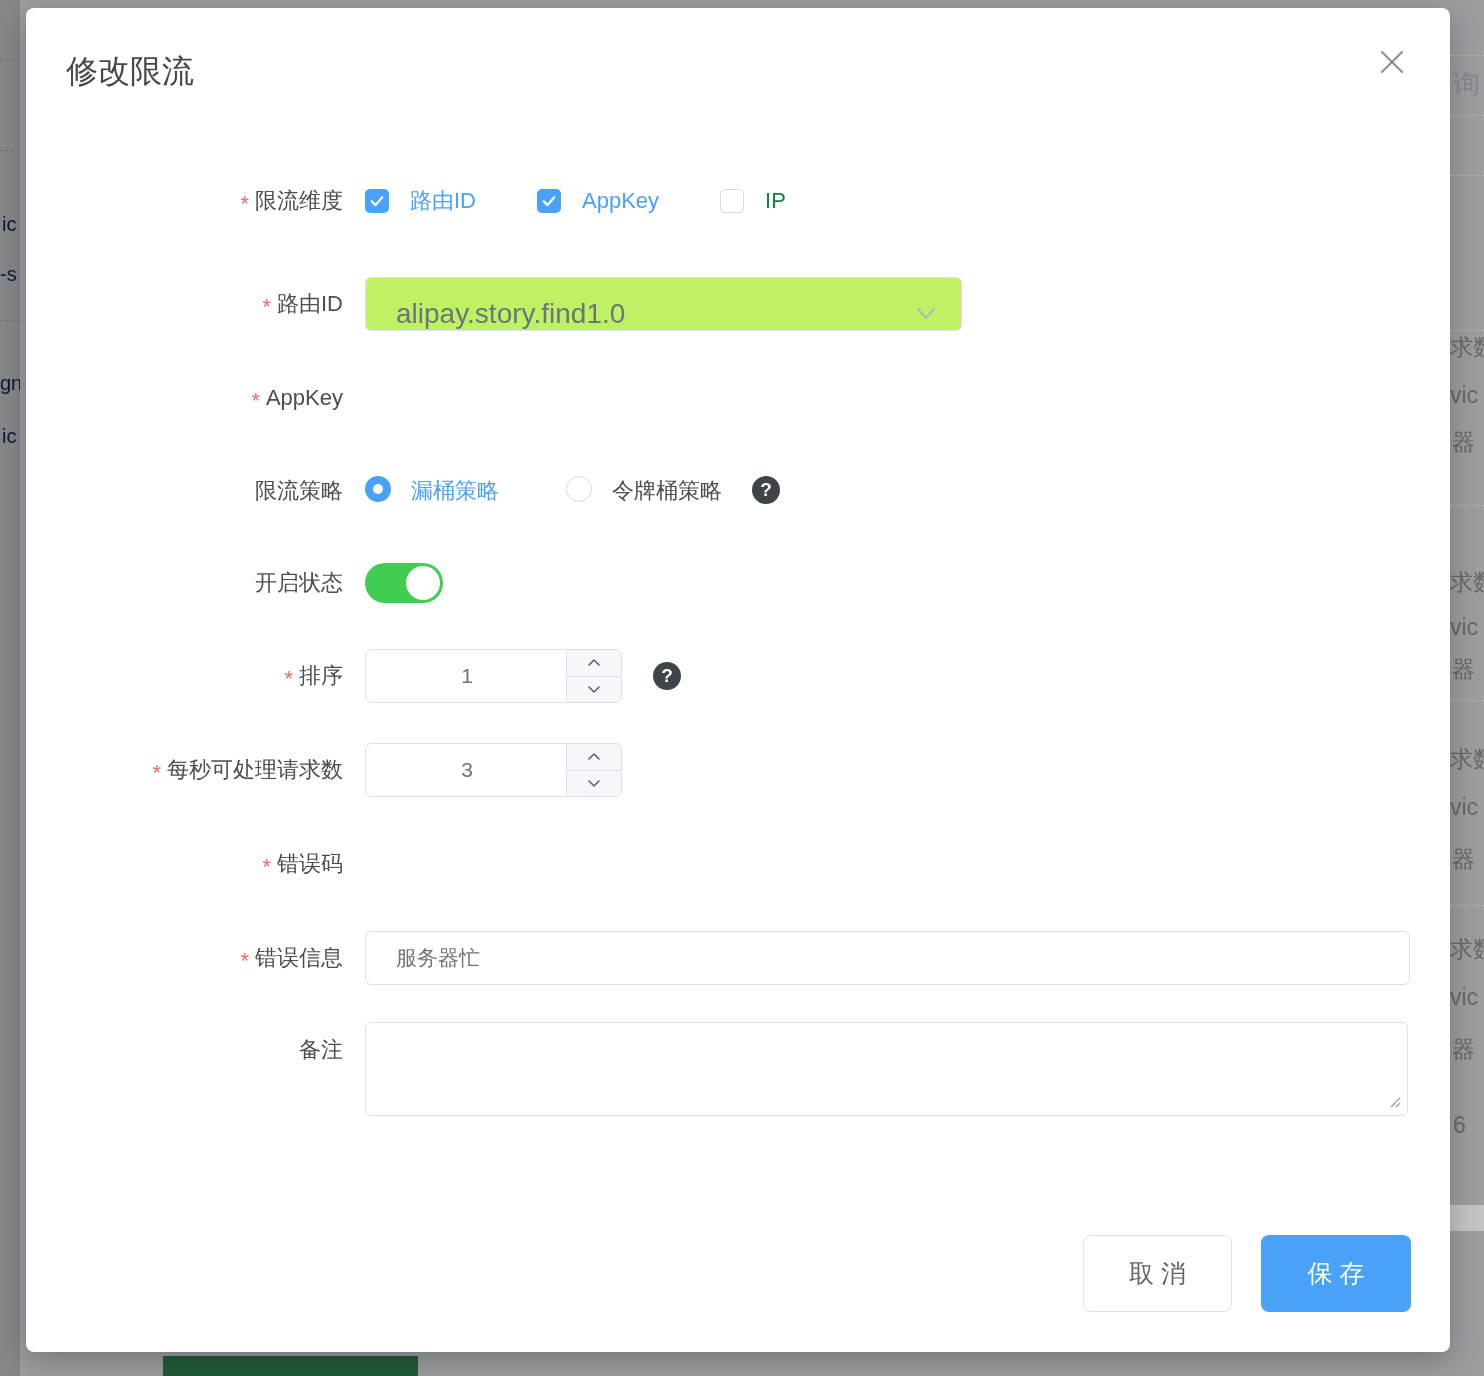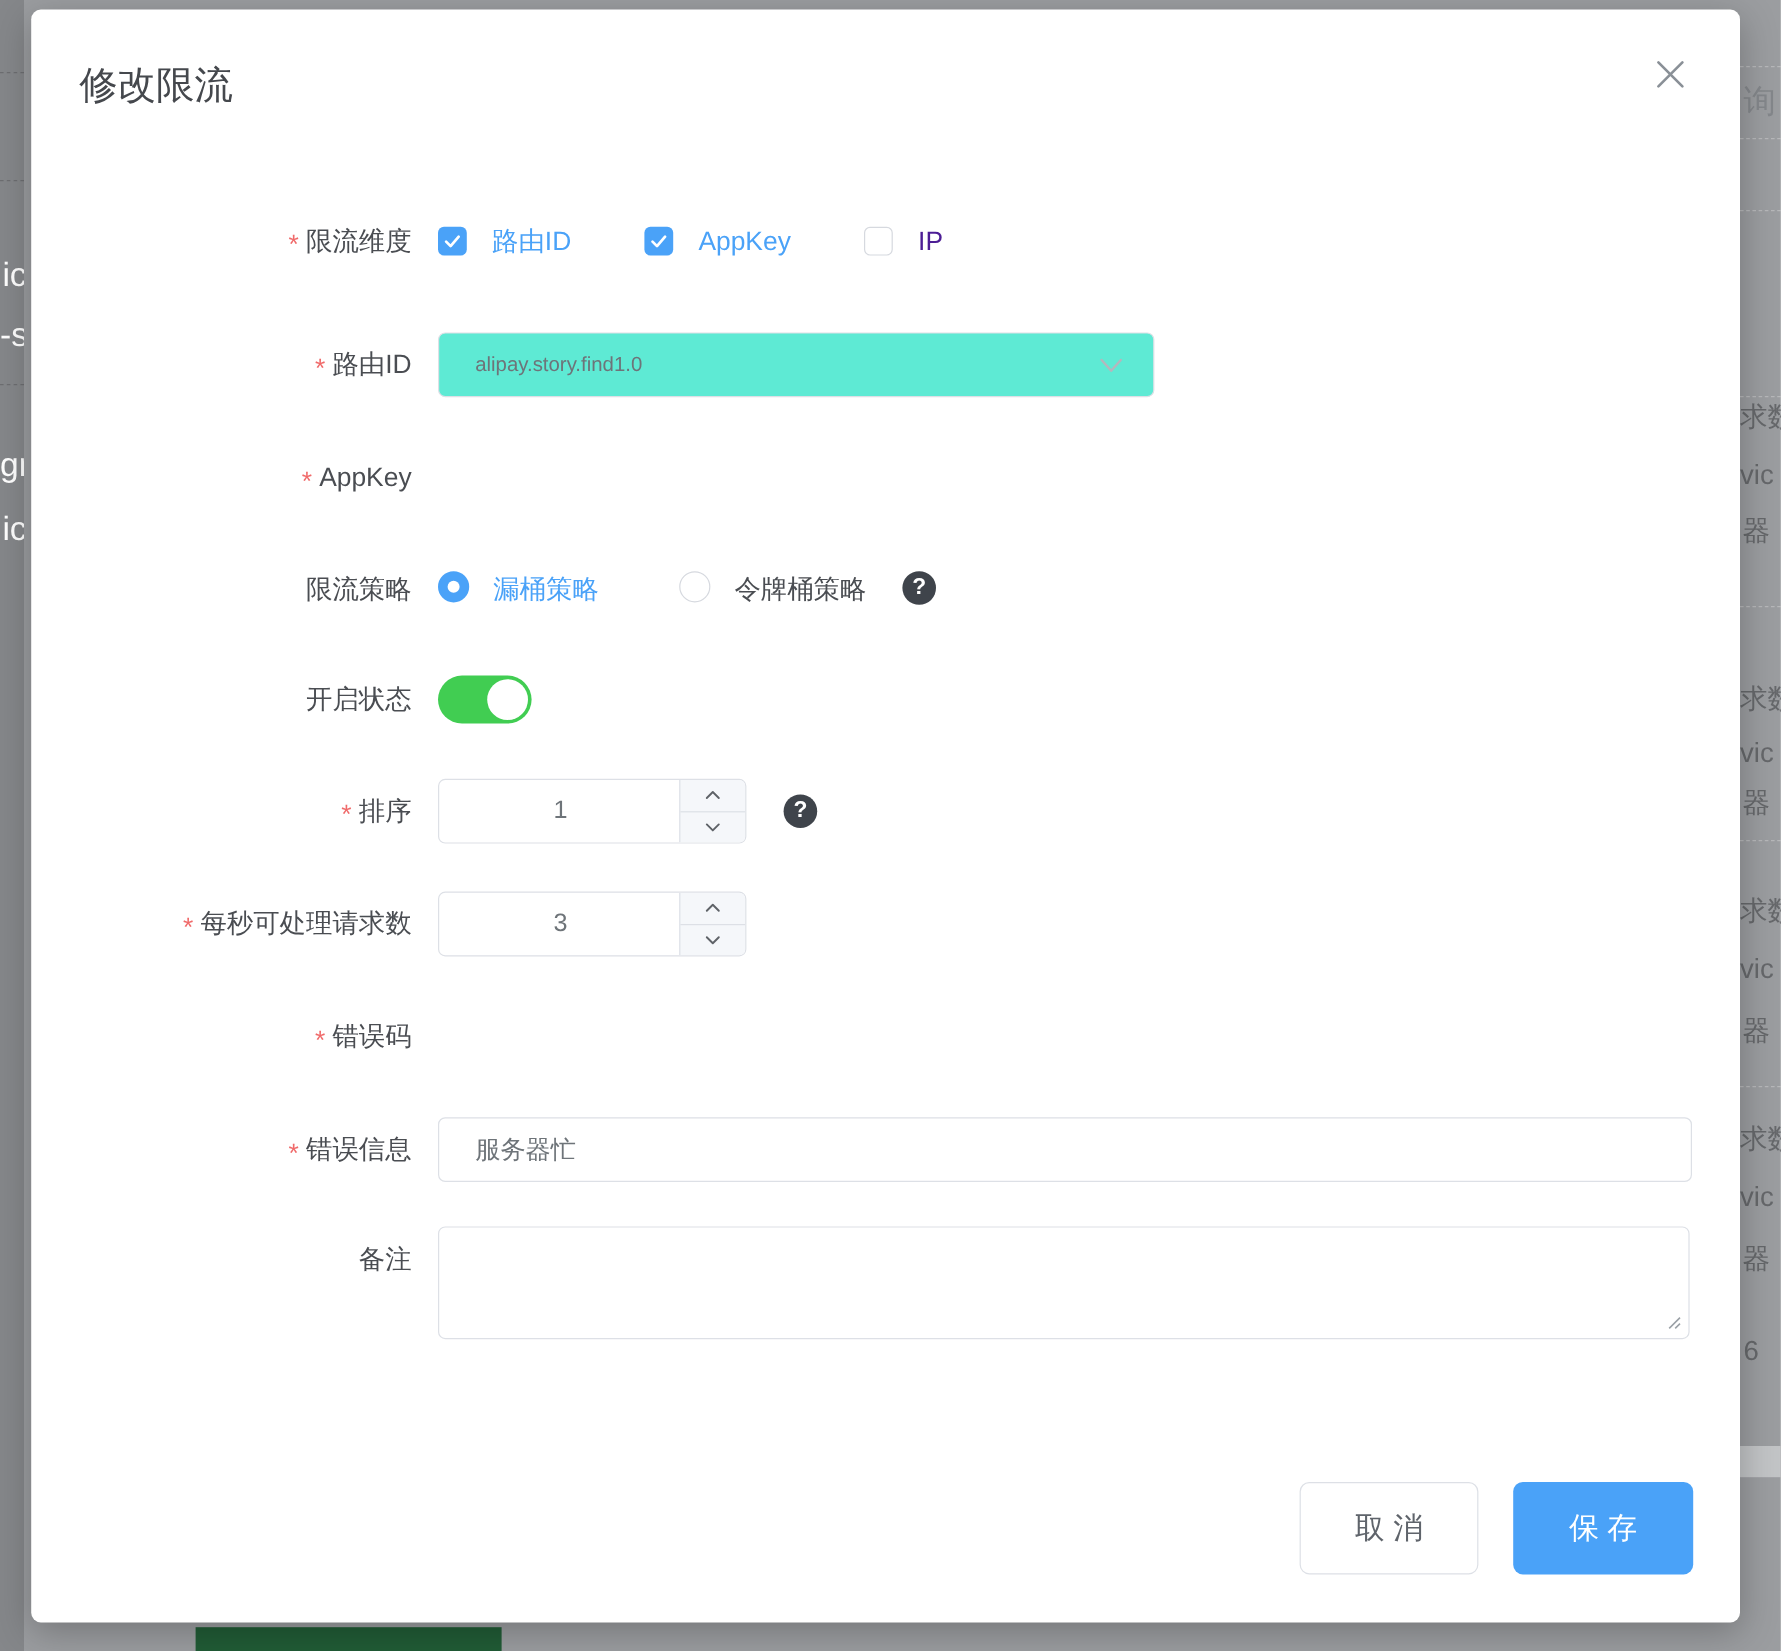--- a/index.html
+++ b/index.html
@@ -8,21 +8,21 @@
     font-family:"Liberation Sans", sans-serif;
     background:#9b9da0;
     position:relative;
     overflow:hidden;
   }
   
   .bg-strip-left {
     position:absolute; left:0; top:0; width:20px; height:1376px;
     background:#85878a; overflow:hidden; z-index:1;
   }
-  .bg-frag { position:absolute; color:#ffffff; font-size:28px; white-space:nowrap; }
+  .bg-frag { position:absolute; color:#0f172a; font-size:20px; white-space:nowrap; }
   .bg-frag-right { color:#66686b; font-size:23px; }
   .bg-line { position:absolute; height:0; border-top:1px dashed rgba(255,255,255,0.28); }
   .bg-line-dark { border-top:1px dashed rgba(0,0,0,0.18); }
   .bg-light-band { position:absolute; left:1450px; top:1205px; width:34px; height:26px; background:#c2c4c6; }
   .bg-green-bar { position:absolute; left:163px; top:1356px; width:255px; height:20px; background:#215c36; }
 
   
   .modal {
     position:absolute; left:26px; top:8px; width:1424px; height:1344px;
     background:#ffffff; border-radius:8px;
@@ -49,37 +49,37 @@
 
   .ctl { position:absolute; left:339px; }
 
   .text-input {
     height:54px; border:1px solid #dde0e6; border-radius:6px;
     font-family:"Liberation Sans", sans-serif;
     font-size:21px; color:#6e7479; padding:0 30px; background:#fff; outline:none;
     width:100%;
   }
   .select-box {
-    height:54px; border:1px solid #dde0e6; border-radius:6px; background:#5eead4;
-    display:flex; align-items:center; padding:0 30px;
-    font-size:17px; color:#6e7479; position:relative; cursor:pointer;
+    height:54px; border:1px solid #dde0e6; border-radius:6px; background:#bef264;
+    display:flex; align-items:flex-end; padding:0 30px;
+    font-size:28px; color:#6e7479; position:relative; cursor:pointer;
   }
   .select-box .chev { position:absolute; right:24px; top:19px; }
 
   
   .cb-group { display:flex; align-items:center; height:28px; }
   .cb {
     width:24px; height:24px; border-radius:5px; margin-right:21px;
     display:flex; align-items:center; justify-content:center; cursor:pointer;
   }
   .cb.checked { background:#4aa2f8; }
   .cb.unchecked { background:#fff; border:1px solid #d6d9df; }
   .cb-label { font-size:22px; font-weight:500; cursor:pointer; }
   .cb-label.on { color:#4aa2f8; }
-  .cb-label.off { color:#4c1d95; }
+  .cb-label.off { color:#15803d; }
   .cb-gap { width:61px; }
 
   
   .radio-group { display:flex; align-items:flex-start; height:30px; }
   .radio { width:26px; height:26px; border-radius:50%; margin-right:20px; cursor:pointer; position:relative; }
   .radio.sel { background:#4aa2f8; }
   .radio.sel::after {
     content:""; position:absolute; left:8px; top:8px; width:10px; height:10px;
     border-radius:50%; background:#fff;
   }

